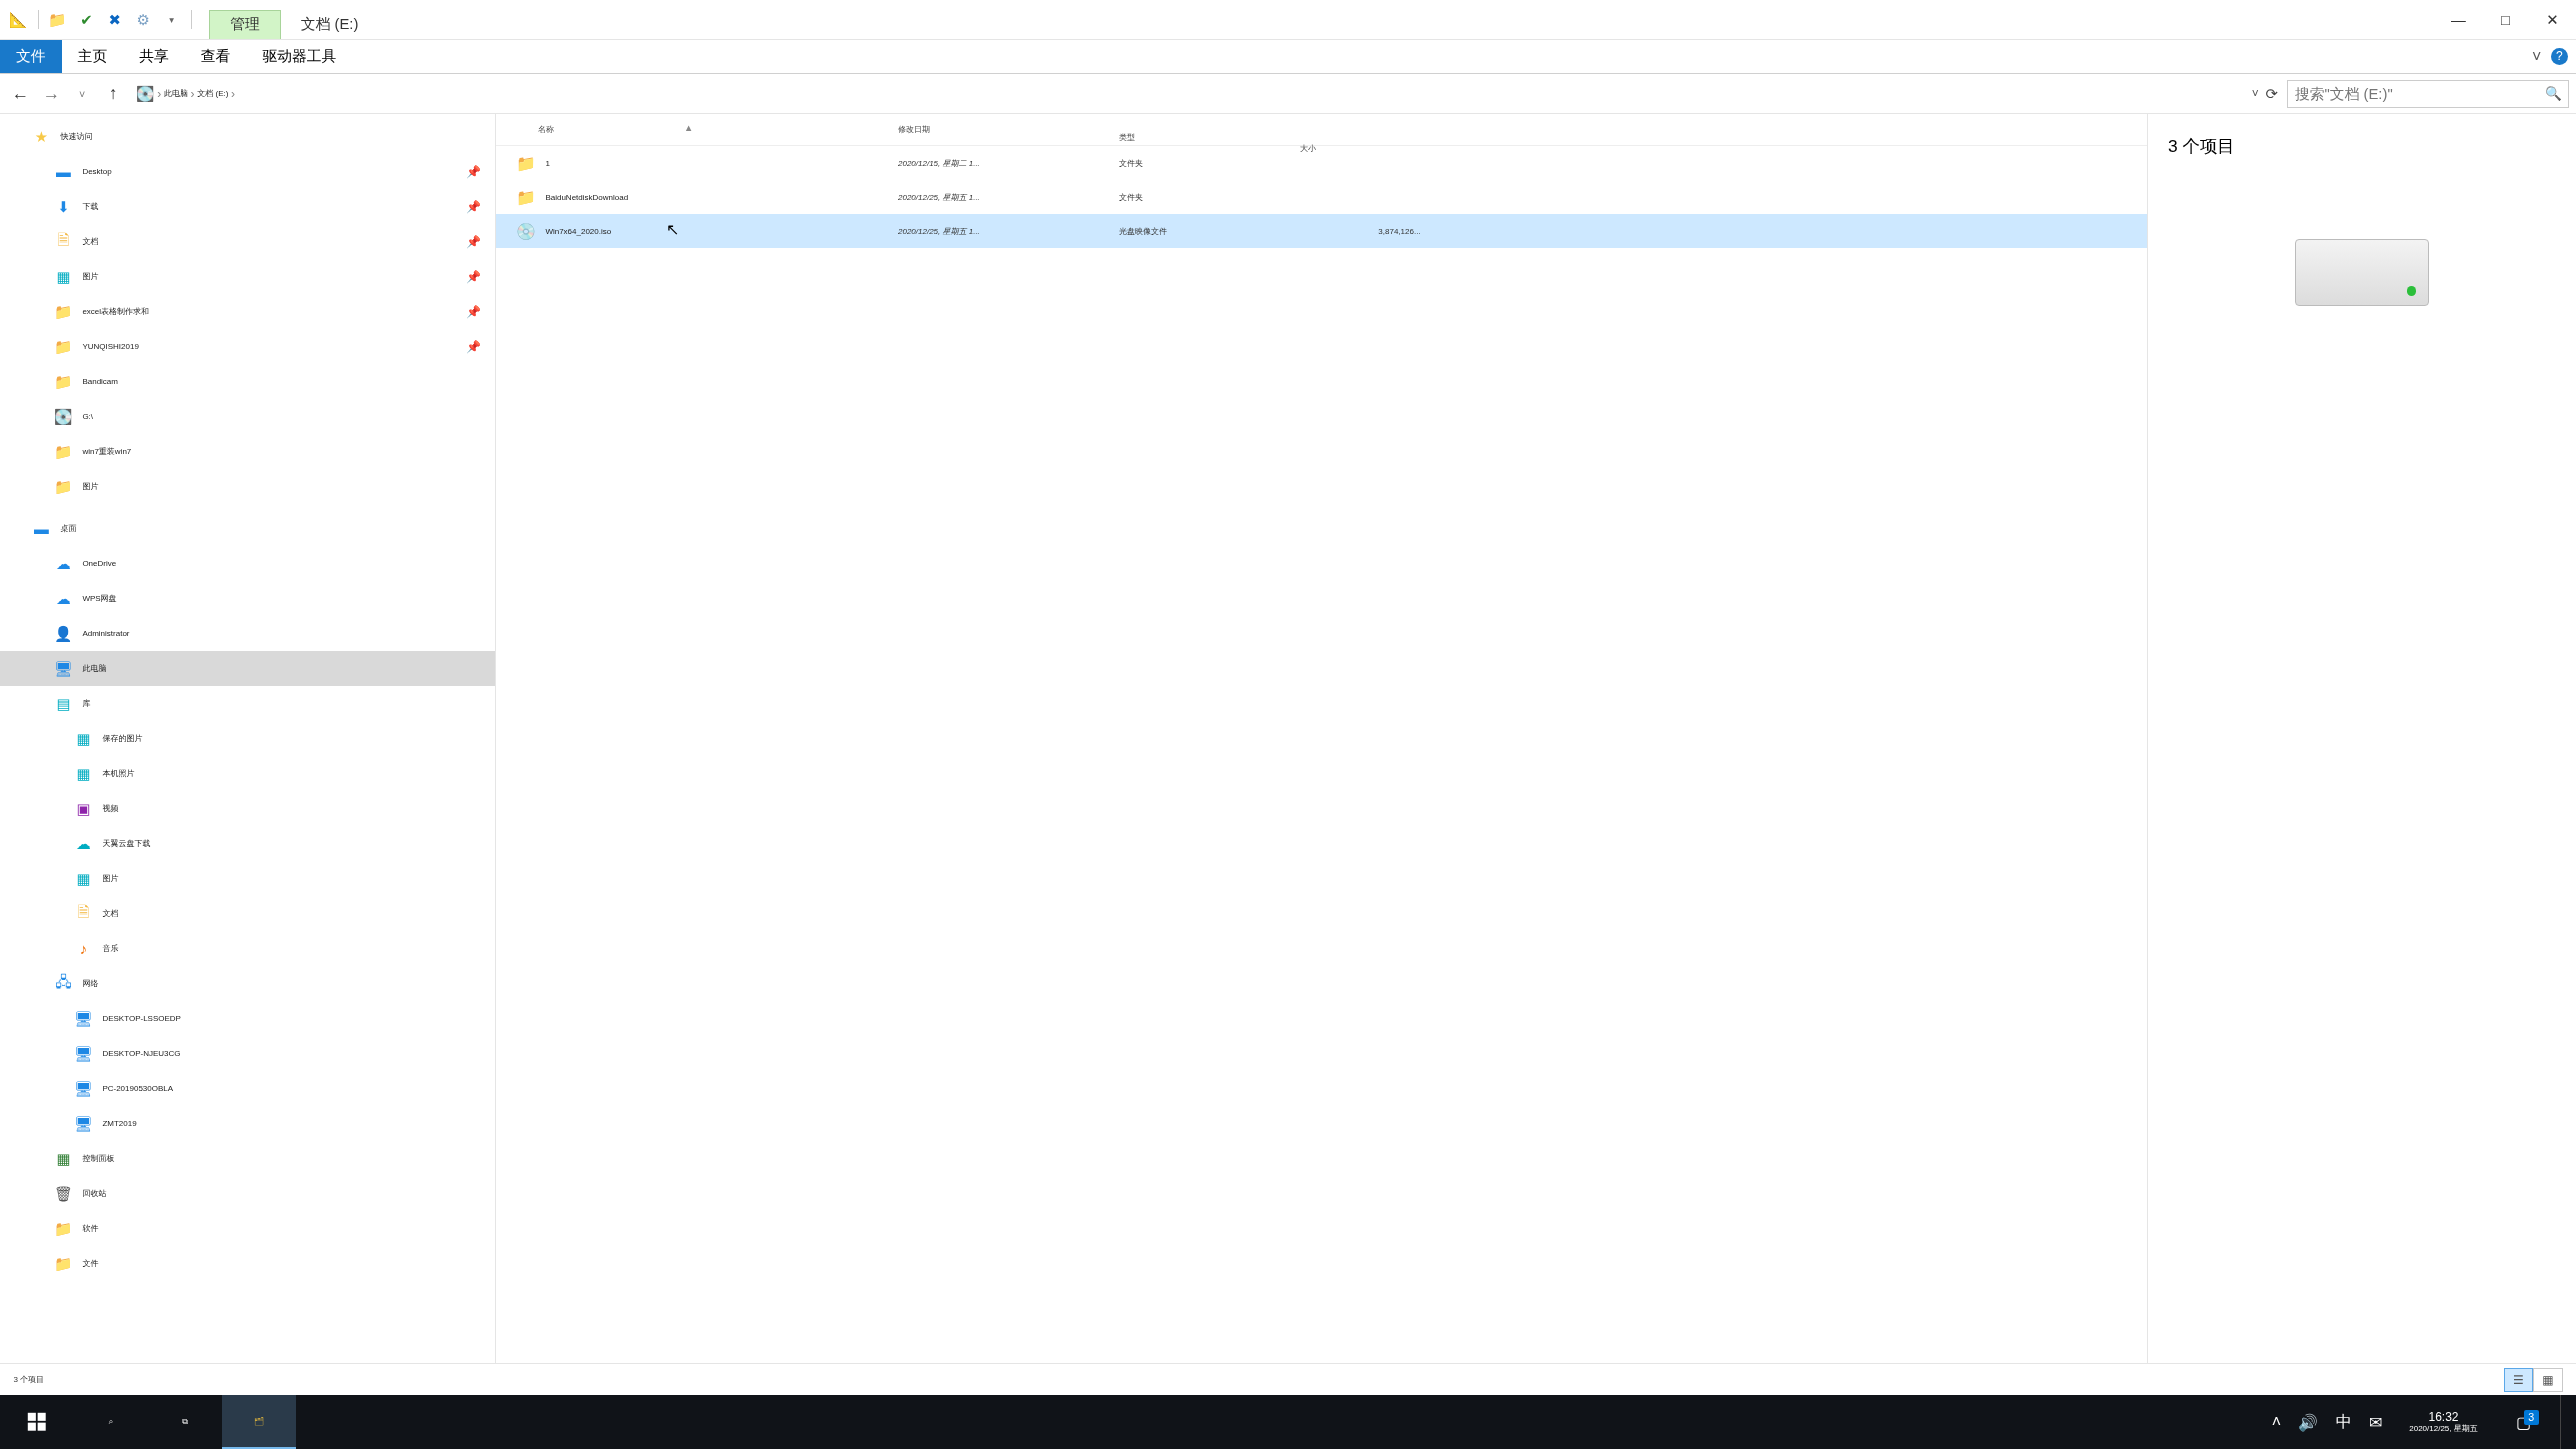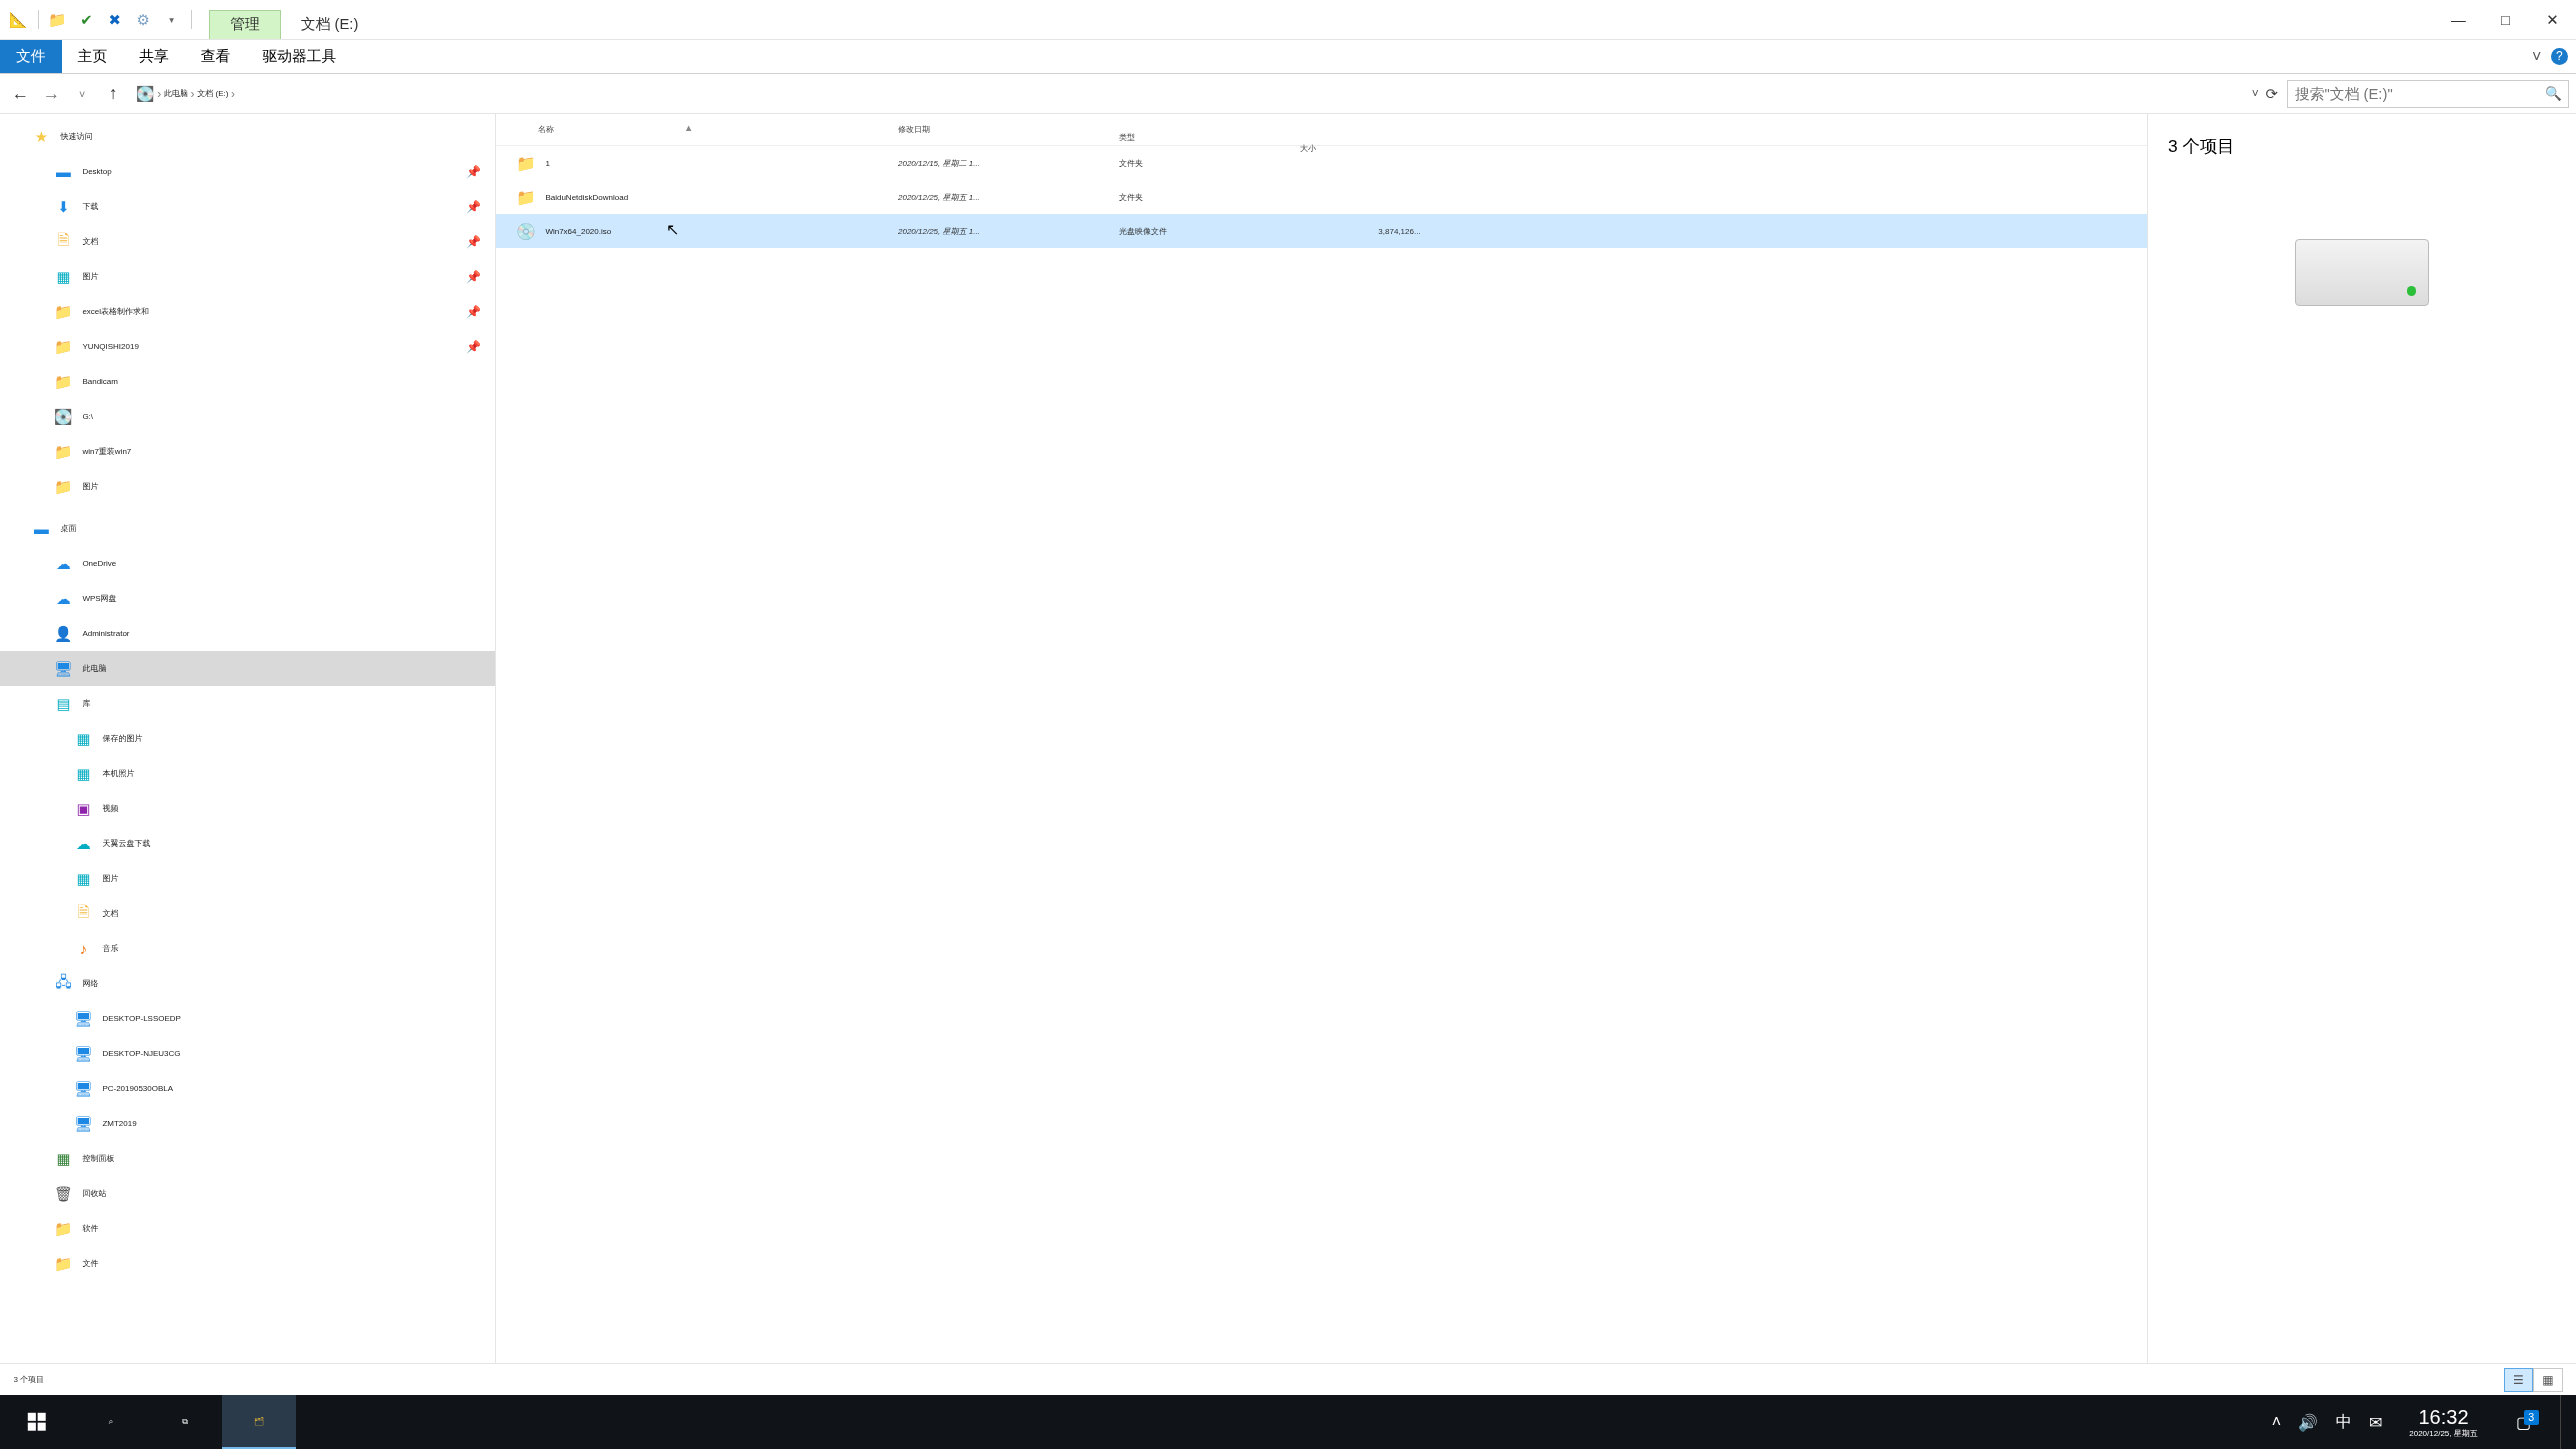--- a/index.html
+++ b/index.html
@@ -85,21 +85,21 @@
 .viewbtns .vb.act { background:#cde8ff; border-color:#5aa7e8;}
 
 .taskbar { width:2576px; height:54px; background:#101318; display:flex; align-items:center; color:#fff;}
 .taskbar .tb { width:74px; height:54px; display:flex; align-items:center; justify-content:center; font-size:20px;}
 .tb.start svg { width:21.5px; height:21.5px;}
 .tb.active { background:#2a3a4a; border-bottom:2.7px solid #76b9ed;}
 .tb-spacer { flex:1;}
 .tray { display:flex; align-items:center; gap:17.4px; padding-right:6.7px;}
 .tray .tic { font-size:16px;}
 .clock { text-align:center; line-height:1.2; font-size:14.8px; padding:0 9.4px;}
-.clock .t { font-size:20px;}
+.clock .t { font-size:12px;}
 .notif { width:38px; display:flex; align-items:center; justify-content:center; position:relative;}
 .notif .badge { position:absolute; bottom:6.7px; right:4px; background:#0078d7; color:#fff; font-size:10.7px; width:14.8px; height:14.8px; border-radius:2px; display:flex; align-items:center; justify-content:center;}
 .showdesk { width:9.4px; height:54px; border-left:0.7px solid #444;}
 </style>
 </head>
 <body>
 
 <div class="window">
 
   <div class="titlebar">

